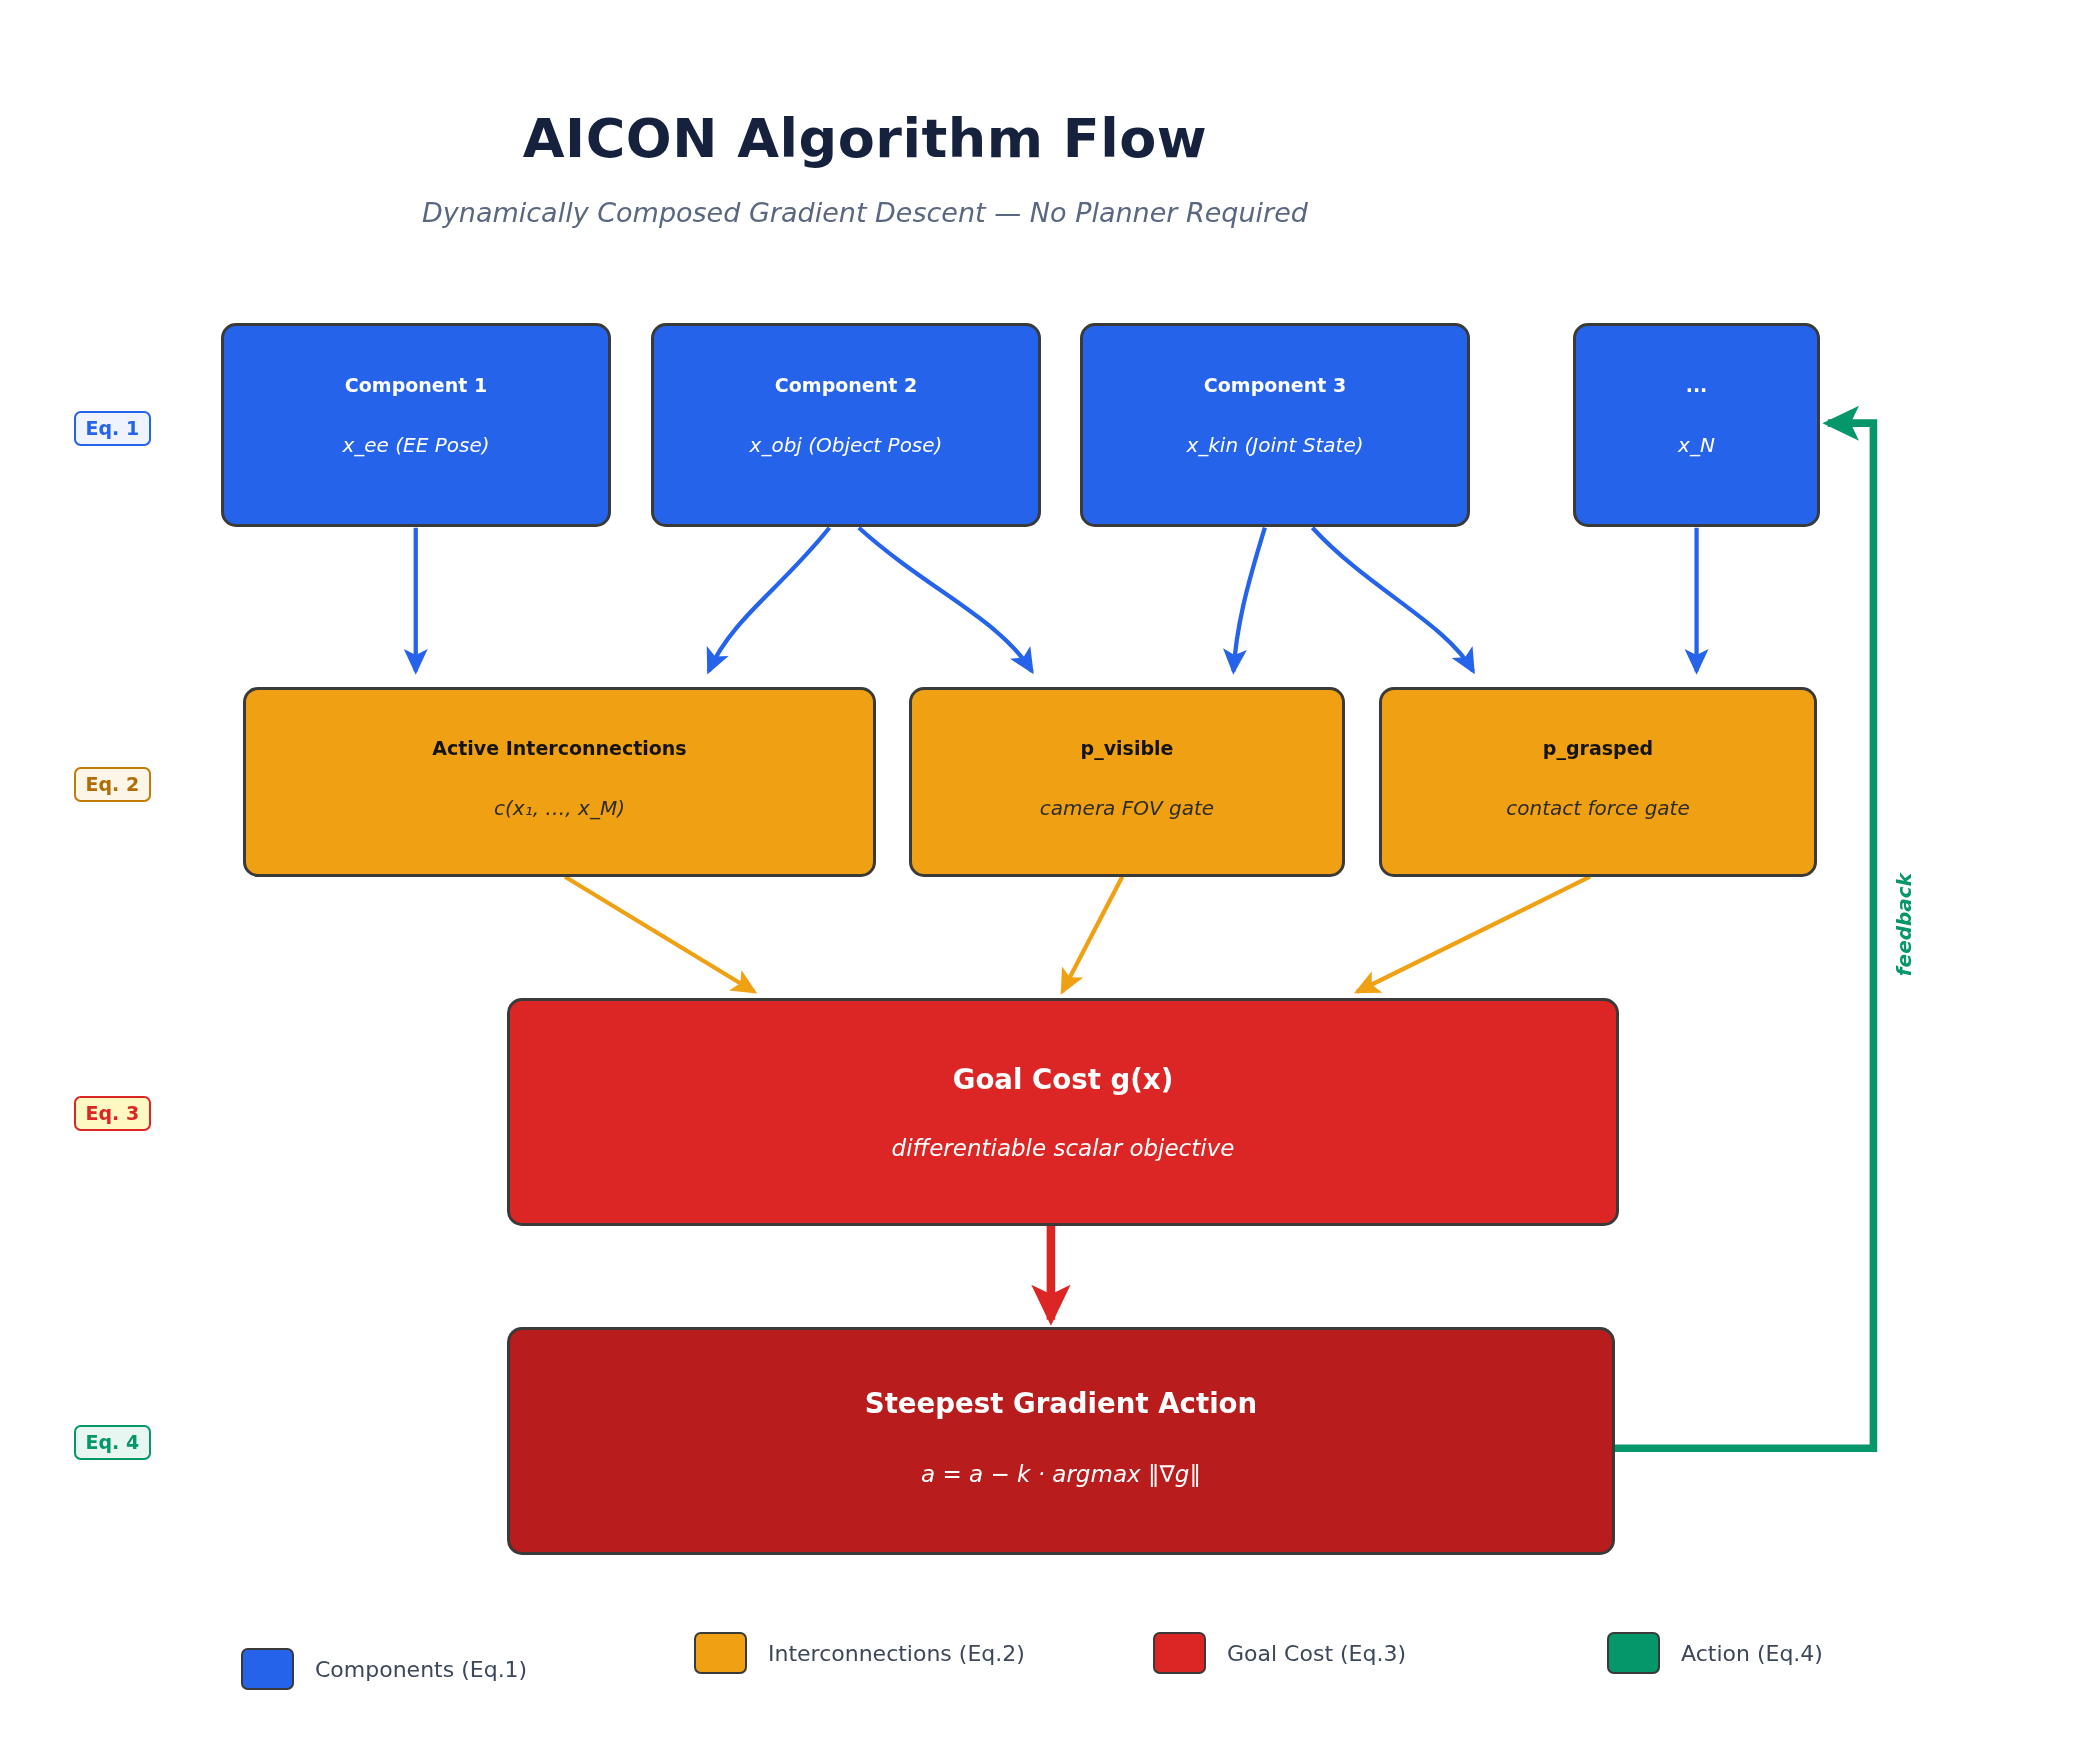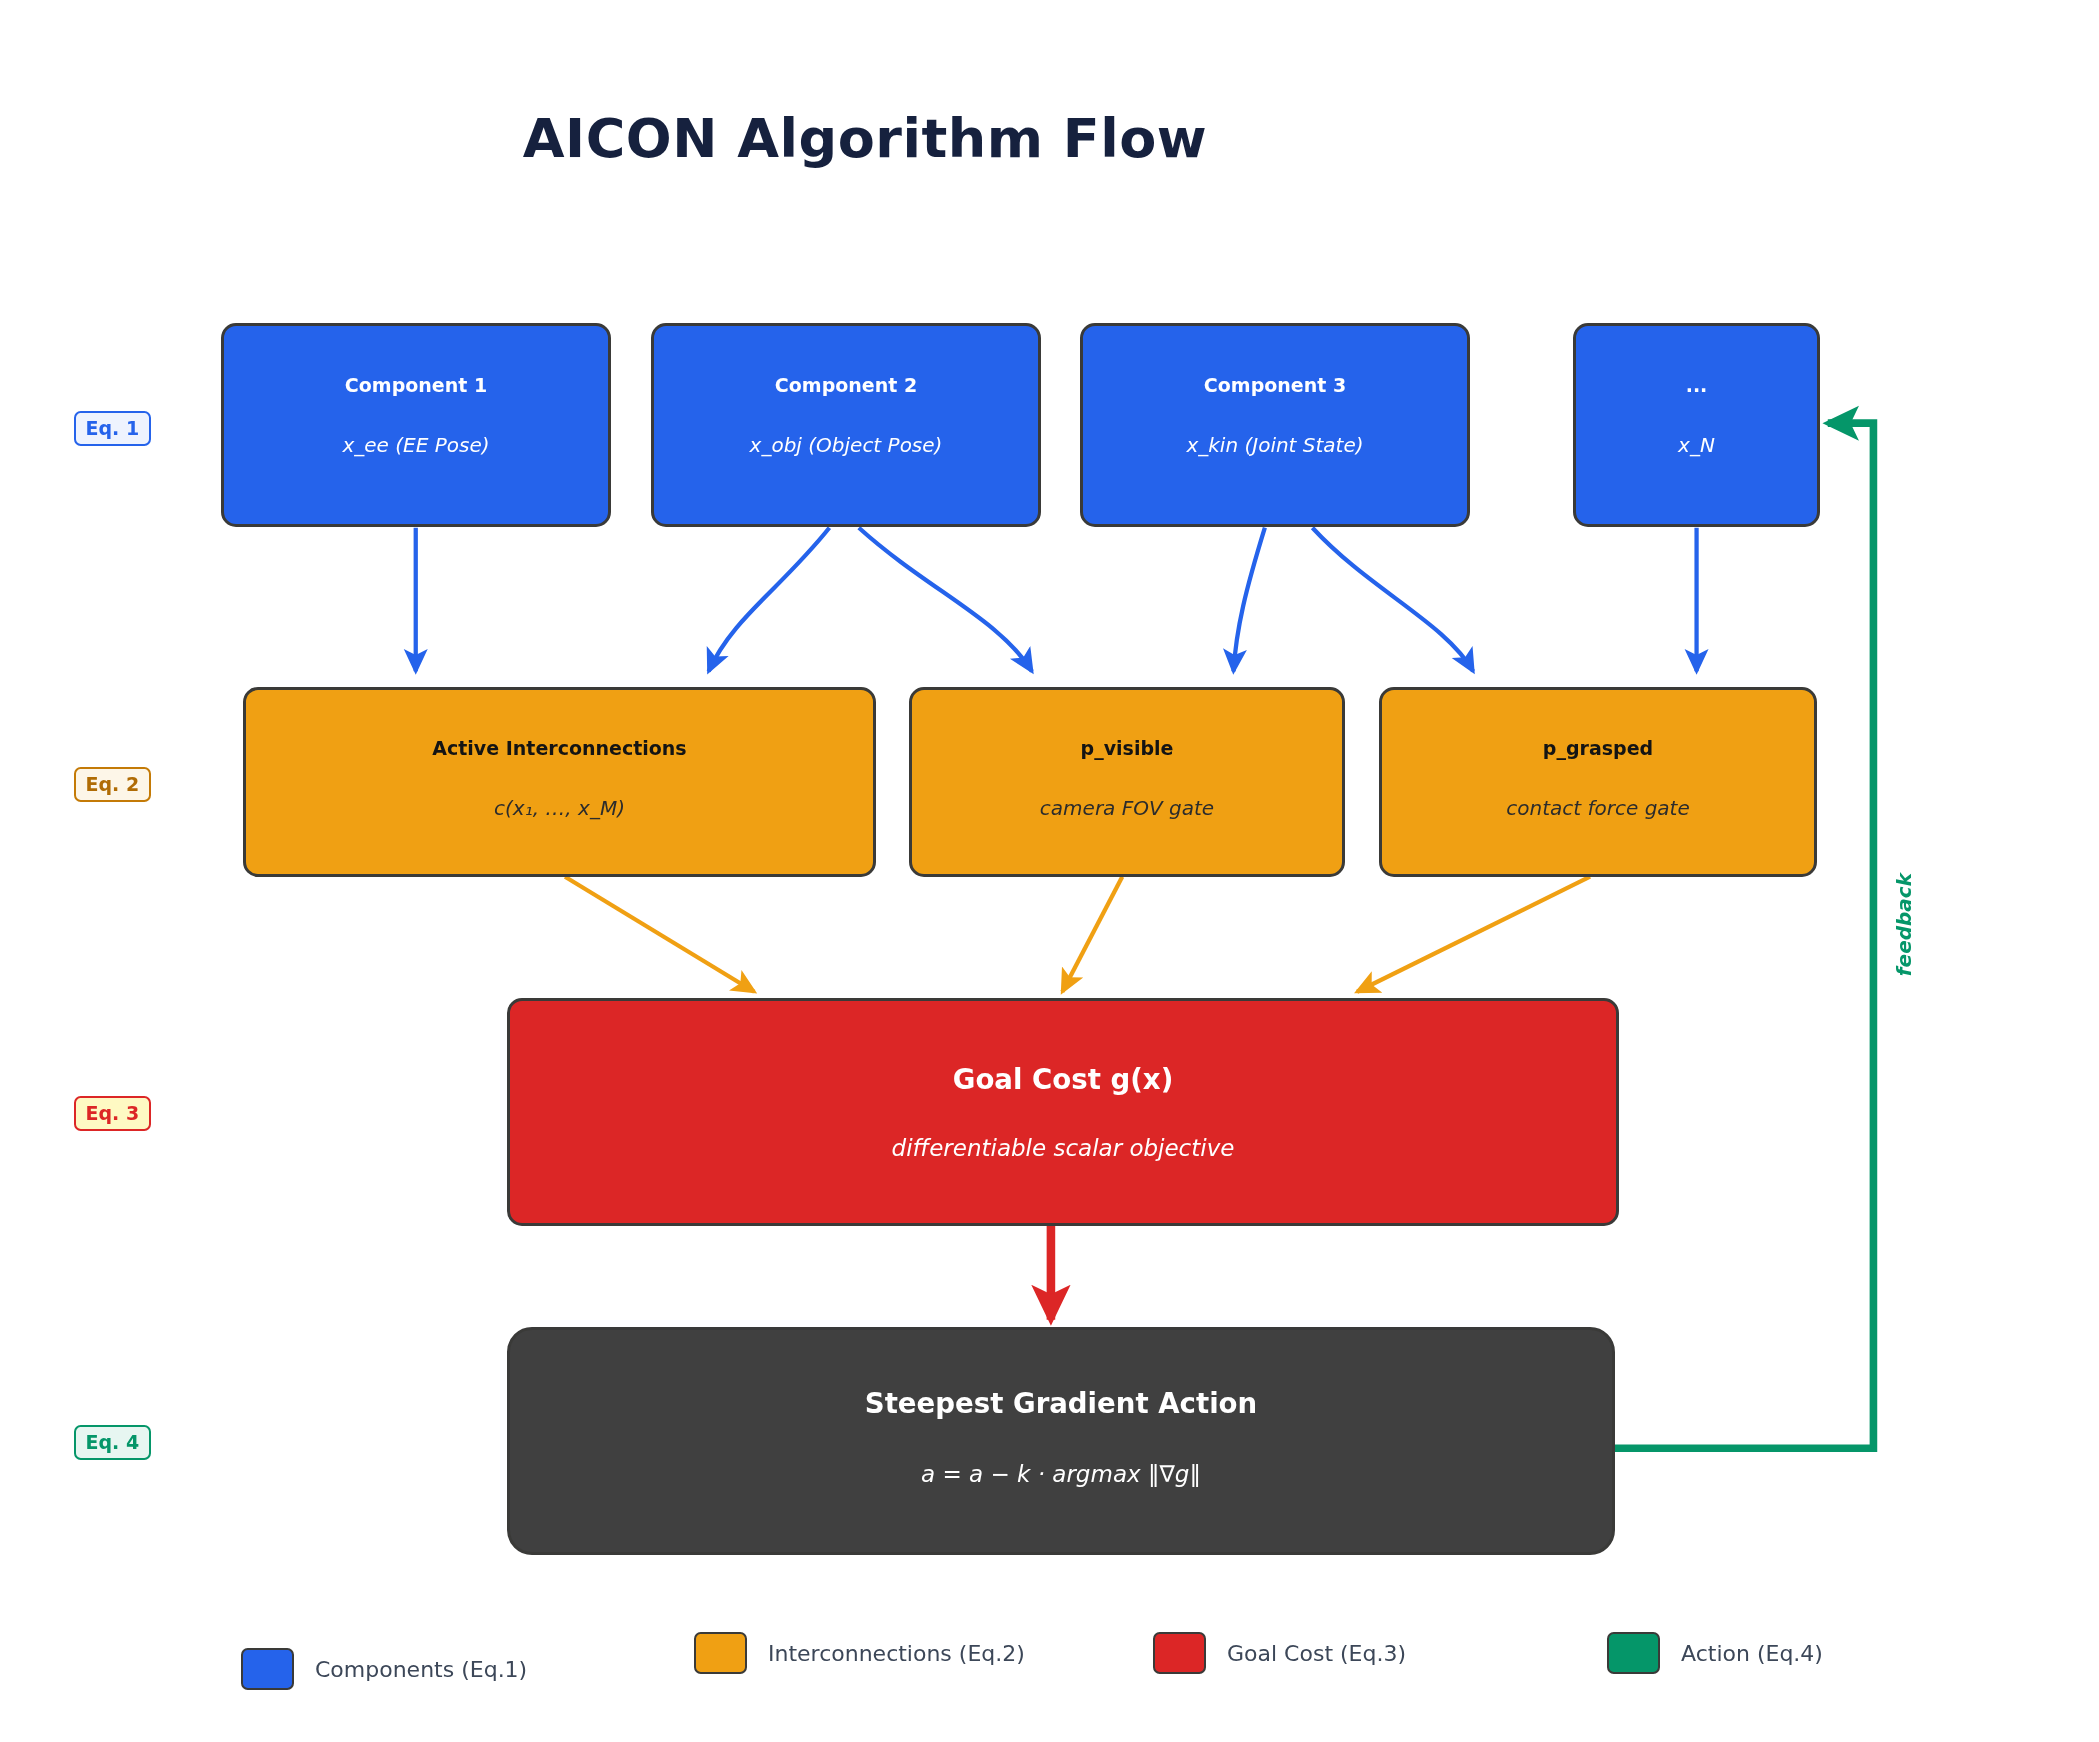--- a/index.html
+++ b/index.html
@@ -65,21 +65,21 @@
   }
   .node .n-sub {
     font-size: 20px;
     font-style: italic;
     line-height: 1.1;
     width: 100%;
   }
   .node.blue   { background: #2563eb; }
   .node.orange { background: #f0a013; }
   .node.red    { background: #dc2626; }
-  .node.green  { background: #404040; border-radius: 25px; }
+  .node.green  { background: #b91c1c; }
 
   .node.blue .n-title, .node.blue .n-sub,
   .node.red .n-title,  .node.red .n-sub,
   .node.green .n-title,.node.green .n-sub { color: #ffffff; }
 
   .node.orange .n-title { color: #141414; }
   .node.orange .n-sub   { color: #2c2c2c; }
 
   
   #node-c1 { left: 221px; top: 323px; width: 390px; height: 204px; }
@@ -180,20 +180,21 @@
   #leg1 { left: 694px; top: 0; }
   #leg2 { left: 1153px; top: 0; }
   #leg3 { left: 1607px; top: 0; }
 </style>
 </head>
 <body>
 
 <div id="stage">
 
   <div class="title">AICON Algorithm Flow</div>
+  <div class="subtitle">Dynamically Composed Gradient Descent  —  No Planner Required</div>
 
   <svg id="edges" viewBox="0 0 2207 1832" xmlns="http://www.w3.org/2000/svg">
     <defs>
       <marker id="ah-blue" markerWidth="7" markerHeight="7" refX="5.2" refY="3.2" orient="auto" markerUnits="strokeWidth">
         <path d="M0,0.4 L6,3.2 L0,6 L1.4,3.2 z" fill="#2563eb"></path>
       </marker>
       <marker id="ah-orange" markerWidth="7" markerHeight="7" refX="5.2" refY="3.2" orient="auto" markerUnits="strokeWidth">
         <path d="M0,0.4 L6,3.2 L0,6 L1.4,3.2 z" fill="#f0a013"></path>
       </marker>
       <marker id="ah-red" markerWidth="5.4" markerHeight="5.4" refX="4.1" refY="2.5" orient="auto" markerUnits="strokeWidth">

